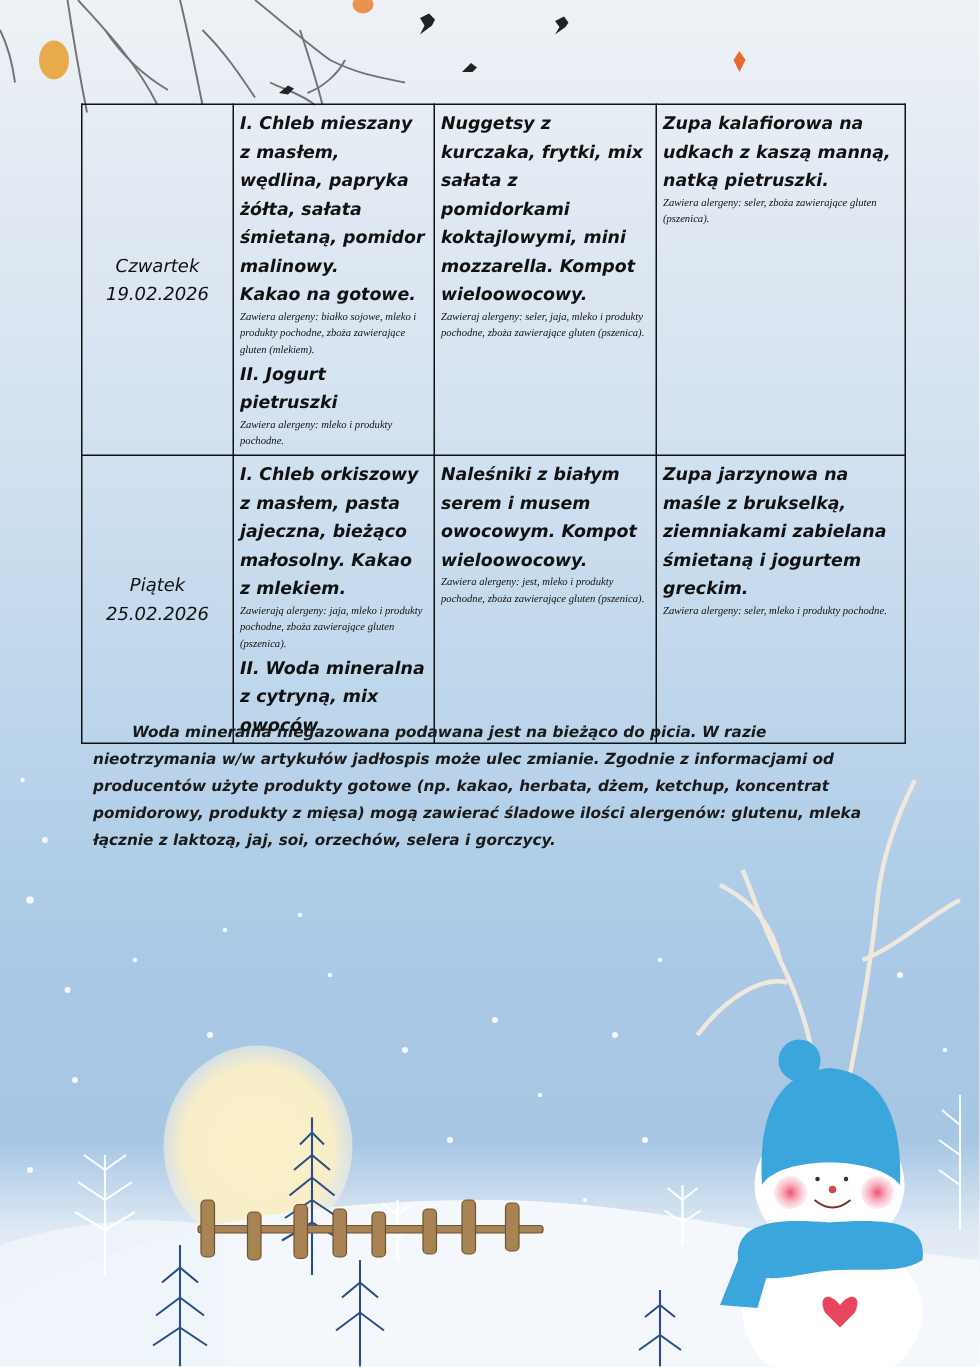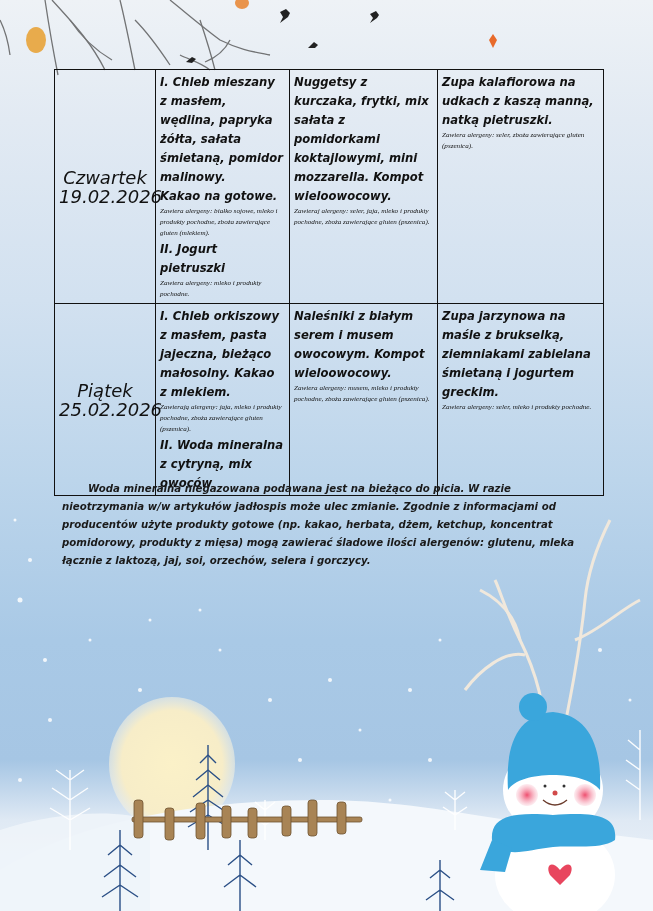--- a/index.html
+++ b/index.html
@@ -12,21 +12,21 @@
     .bg-layer { position: absolute; left: 0; top: 0; width: 653px; height: 911px; pointer-events: none; }
     .menu-table {
       position: absolute; left: 54px; top: 69px; width: 549px;
       border-collapse: collapse; table-layout: fixed;
     }
     .menu-table td {
       border: 1.5px solid #111; vertical-align: top; padding: 3px 4px 2px 4px;
       font-style: italic; font-weight: bold; font-size: 11.6px; line-height: 19px;
     }
     .menu-table td.day-cell {
-      vertical-align: middle; text-align: center; font-weight: normal; font-size: 18px; line-height: 19px;
+      vertical-align: middle; text-align: center; font-weight: normal; font-size: 12px; line-height: 19px;
     }
     .menu-table tr.row-thu { height: 207px; }
     .menu-table tr.row-fri { height: 187px; }
     .dish { display: block; }
     .allergen {
       display: block; font-weight: normal; font-size: 7.1px; line-height: 11px; margin-bottom: 1px; font-family: Liberation Serif, serif;
     }
     .note {
       position: absolute; left: 62px; top: 480px; width: 520px;
       font-style: italic; font-weight: bold; font-size: 10.2px; line-height: 18px; color: #1a1a1a;
@@ -190,21 +190,21 @@
       <span class="dish">Piątek</span>
       <span class="dish">25.02.2026</span>
     </td>
     <td>
       <span class="dish">I. Chleb orkiszowy z masłem, pasta jajeczna, bieżąco małosolny. Kakao z mlekiem.</span>
       <span class="allergen">Zawierają alergeny: jaja, mleko i produkty pochodne, zboża zawierające gluten (pszenica).</span>
       <span class="dish">II. Woda mineralna z cytryną, mix owoców</span>
     </td>
     <td>
       <span class="dish">Naleśniki z białym serem i musem owocowym. Kompot wieloowocowy.</span>
-      <span class="allergen">Zawiera alergeny: musem, mleko i produkty pochodne, zboża zawierające gluten (pszenica).</span>
+      <span class="allergen">Zawiera alergeny: jest, mleko i produkty pochodne, zboża zawierające gluten (pszenica).</span>
     </td>
     <td>
       <span class="dish">Zupa jarzynowa na maśle z brukselką, ziemniakami zabielana śmietaną i jogurtem greckim.</span>
       <span class="allergen">Zawiera alergeny: seler, mleko i produkty pochodne.</span>
     </td>
   </tr>
 </tbody>
   </table>
 
 <p class="note">Woda mineralna niegazowana podawana jest na bieżąco do picia. W razie nieotrzymania w/w artykułów jadłospis może ulec zmianie. Zgodnie z informacjami od producentów użyte produkty gotowe (np. kakao, herbata, dżem, ketchup, koncentrat pomidorowy, produkty z mięsa) mogą zawierać śladowe ilości alergenów: glutenu, mleka łącznie z laktozą, jaj, soi, orzechów, selera i gorczycy.</p>

